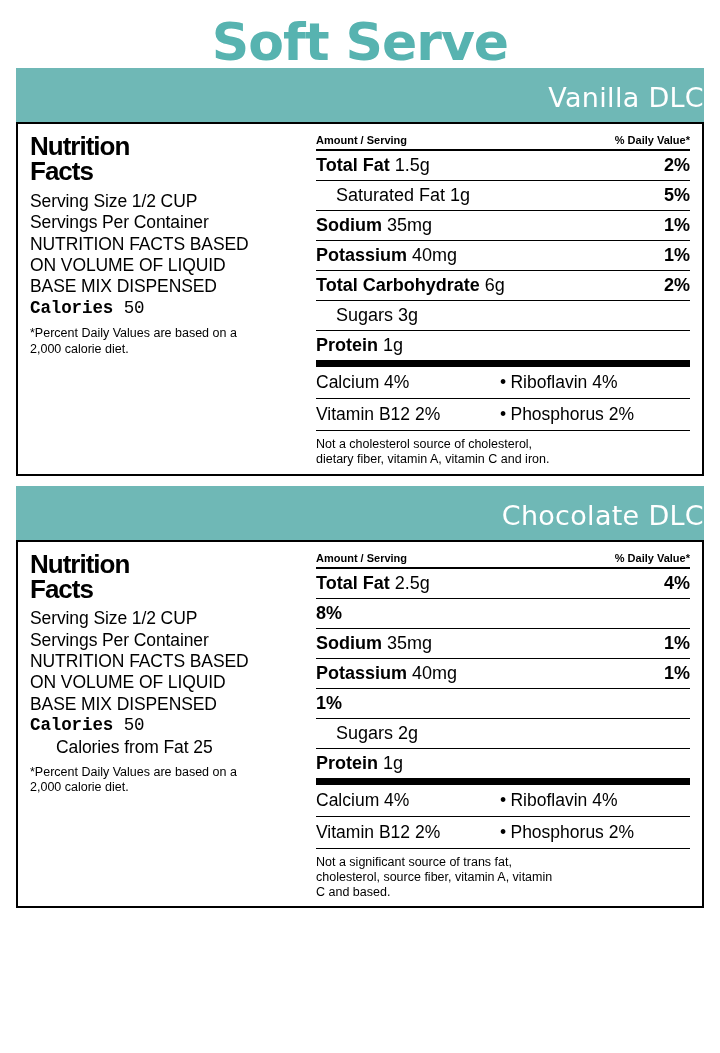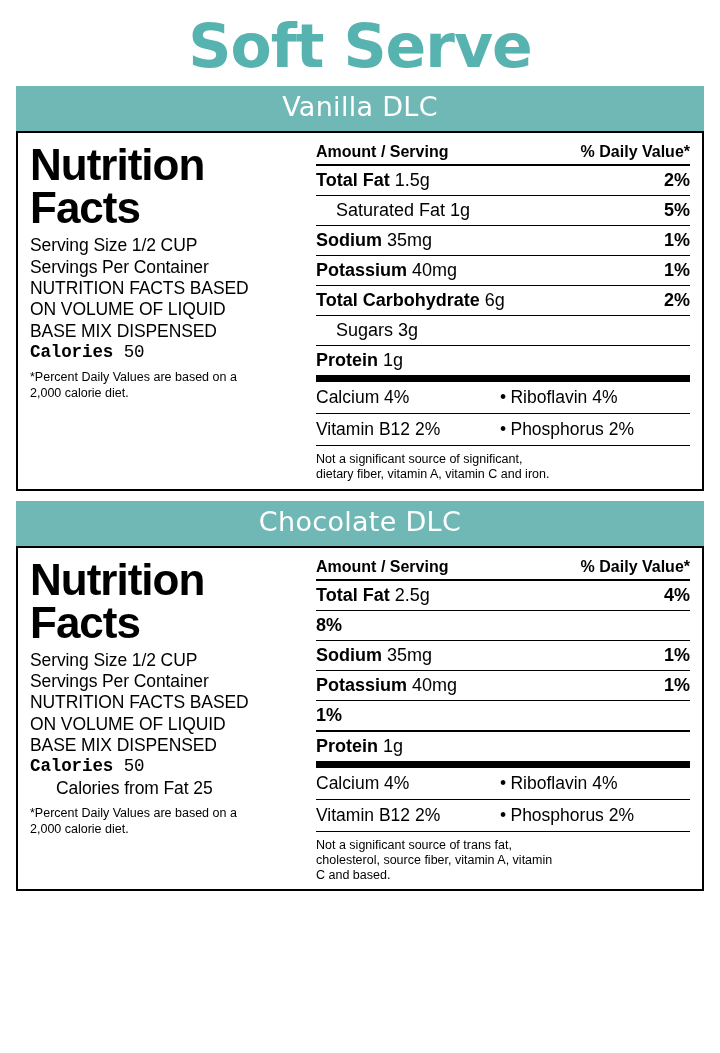--- a/index.html
+++ b/index.html
@@ -19,38 +19,37 @@
     height: 1053px;
     position: relative;
     background: #ffffff;
     box-sizing: border-box;
   }
   .main-title {
     text-align: center;
     color: #57b3b0;
     font-family: "DejaVu Sans", sans-serif;
     font-weight: bold;
-    font-size: 60px;
+    font-size: 52px;
     letter-spacing: -1px;
     line-height: 1;
     padding-top: 16px;
-    padding-bottom: 10px;
   }
   .panel {
     margin: 0 16px 10px 16px;
     border: 0;
   }
   .panel-header {
     background: #6fb8b6;
     color: #ffffff;
-    text-align: center;
+    text-align: right;
     font-size: 27px;
     font-family: "DejaVu Sans", sans-serif;
     font-weight: normal;
-    padding: 5px 0 9px 0;
+    padding: 14px 0 9px 0;
     letter-spacing: 0.3px;
   }
   .label-box {
     border: 2px solid #000;
     background: #fff;
     display: flex;
     flex-direction: row;
     padding: 0;
     box-sizing: border-box;
   }
@@ -61,21 +60,21 @@
     border-right: 0;
   }
   .label-right {
     flex: 1;
     box-sizing: border-box;
     padding: 10px 12px 6px 10px;
   }
   .nf-title {
     font-family: "Liberation Sans", sans-serif;
     font-weight: bold;
-    font-size: 44px;
+    font-size: 26px;
     line-height: 0.98;
     letter-spacing: -1px;
     margin-bottom: 6px;
   }
   .nf-title .l2 { display: block; }
   .left-line {
     font-size: 17.5px;
     line-height: 1.22;
     letter-spacing: -0.1px;
   }
@@ -83,21 +82,21 @@
   .left-line.bold span.reg { font-weight: normal; }
   .indent { padding-left: 26px; }
   .footnote {
     font-size: 12.5px;
     line-height: 1.25;
     margin-top: 7px;
   }
   .hdr-row {
     display: flex;
     justify-content: space-between;
-    font-size: 16px;
+    font-size: 11px;
     font-weight: bold;
     padding-bottom: 3px;
     text-align: center;
   }
   .rule-thin { border-top: 1.5px solid #000; }
   .rule-med { border-top: 2.5px solid #000; }
   .rule-thick { border-top: 7px solid #000; }
   .nutr-row {
     display: flex;
     justify-content: space-between;
@@ -212,21 +211,21 @@
         <div class="rule-thin"></div>
 
         <div class="vit-row">
           <span class="c1">Vitamin B12 2%</span>
           <span class="dot">•</span>
           <span class="c2">Phosphorus 2%</span>
         </div>
         <div class="rule-thin"></div>
 
         <div class="bottom-note">
-          <span>Not a significant source of significant,</span><br>
+          <span>Not a cholesterol source of cholesterol,</span><br>
           <span>dietary fiber, vitamin A, vitamin C and iron.</span>
         </div>
       </div>
 
     </div>
   </div>
 
   <div class="panel">
     <div class="panel-header">Chocolate DLC</div>
     <div class="label-box">
@@ -280,20 +279,24 @@
           <span class="name"><span>Potassium</span> <span class="amt">40mg</span></span>
           <span class="dv">1%</span>
         </div>
         <div class="rule-thin"></div>
 
         <div class="nutr-row">
           <span class="dv">1%</span>
         </div>
         <div class="rule-thin"></div>
 
+        <div class="nutr-row sub">
+          <span class="name"><span>Sugars</span> <span class="amt">2g</span></span>
+          <span class="dv"></span>
+        </div>
         <div class="rule-thin"></div>
 
         <div class="nutr-row">
           <span class="name"><span>Protein</span> <span class="amt">1g</span></span>
           <span class="dv"></span>
         </div>
         <div class="rule-thick"></div>
 
         <div class="vit-row">
           <span class="c1">Calcium 4%</span>

